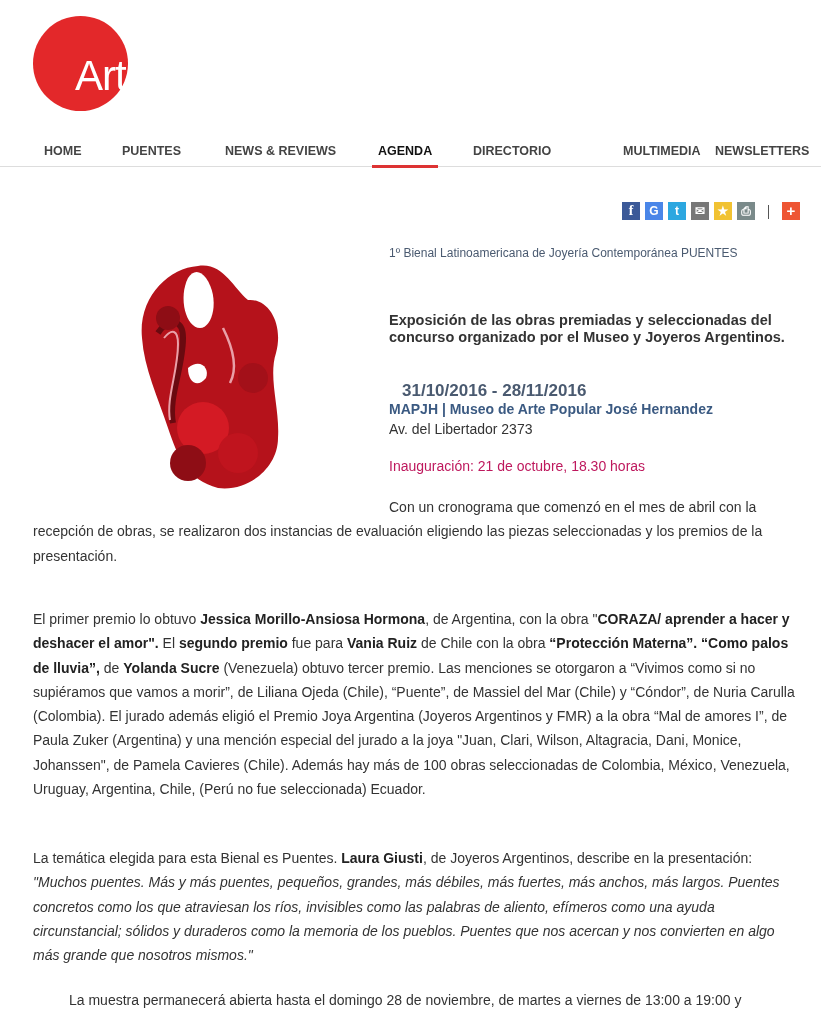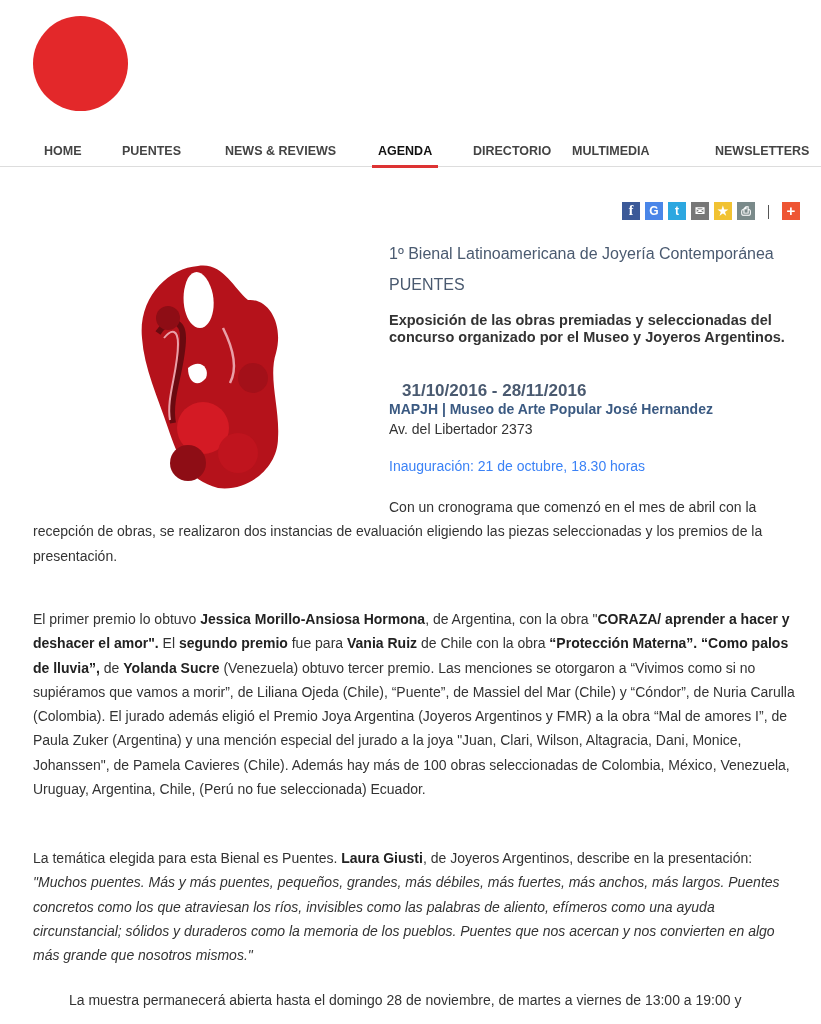--- a/index.html
+++ b/index.html
@@ -14,48 +14,49 @@
   .nav-item { position:absolute; top:4px; font-size:12.5px; font-weight:bold; color:#444; letter-spacing:0; cursor:pointer; }
   .nav-item.active { color:#111; }
   .nav-item.active::after { content:""; position:absolute; left:-6px; right:-6px; top:21px; height:3px; background:#d33; }
 
   .share { position:absolute; top:202px; height:18px; }
   .share-btn { position:absolute; top:0; width:18px; height:18px; color:#fff; font-size:12px; font-weight:bold; text-align:center; line-height:18px; cursor:pointer; }
   .share-sep { position:absolute; top:3px; width:1px; height:14px; background:#555; }
 
   .art { position:absolute; left:128px; top:258px; width:160px; height:236px; }
 
-  .title { position:absolute; left:389px; top:238px; width:420px; font-size:16px; line-height:31px; color:#4a5a70; }
+  .title { position:absolute; left:389px; top:238px; width:420px; font-size:12px; line-height:31px; color:#4a5a70; }
   .subtitle { position:absolute; left:389px; top:312px; width:420px; font-size:14.5px; font-weight:bold; line-height:17px; color:#333; }
   .dates { position:absolute; left:402px; top:381px; font-size:17px; color:#4a5a70;font-weight:bold; }
   .venue { position:absolute; left:389px; top:401px; font-size:14px; font-weight:bold; color:#3b5a82; cursor:pointer; }
   .address { position:absolute; left:389px; top:421px; font-size:14px; color:#333; }
-  .inaug { position:absolute; left:389px; top:458px; font-size:14px; color:#3b82f6; }
+  .inaug { position:absolute; left:389px; top:458px; font-size:14px; color:#be185d; }
 
   .p { position:absolute; left:33px; width:768px; font-size:14px; line-height:24.3px; color:#333; }
   .p b { color:#222; }
   .p1 { left:33px; top:495px; text-indent:356px; }
   .p2 { top:607px; }
   .p3 { top:846px; }
   .p4 { top:988px;margin-left:36px; }
 </style>
 </head>
 <body>
 
 <div class="logo">
   <div class="logo-circle"></div>
+  <span class="logo-arte">Arte</span>
 </div>
 
 <nav class="nav">
   <span class="nav-item" style="left:44px">HOME</span>
   <span class="nav-item" style="left:122px">PUENTES</span>
   <span class="nav-item" style="left:225px">NEWS &amp; REVIEWS</span>
   <span class="nav-item active" style="left:378px">AGENDA</span>
   <span class="nav-item" style="left:473px">DIRECTORIO</span>
-  <span class="nav-item" style="left:572px">MULTIMEDIA</span>
+  <span class="nav-item" style="left:623px">MULTIMEDIA</span>
   <span class="nav-item" style="left:715px">NEWSLETTERS</span>
 </nav>
 
 <div class="share">
   <span class="share-btn" style="left:622px;background:#3b5998;font-family:'Liberation Serif',serif;font-size:14px">f</span>
   <span class="share-btn" style="left:645px;background:#4a86e8">G</span>
   <span class="share-btn" style="left:668px;background:#2ca7e0">t</span>
   <span class="share-btn" style="left:691px;background:#777">✉</span>
   <span class="share-btn" style="left:714px;background:#f1c232">★</span>
   <span class="share-btn" style="left:737px;background:#7a8a8a">⎙</span>

